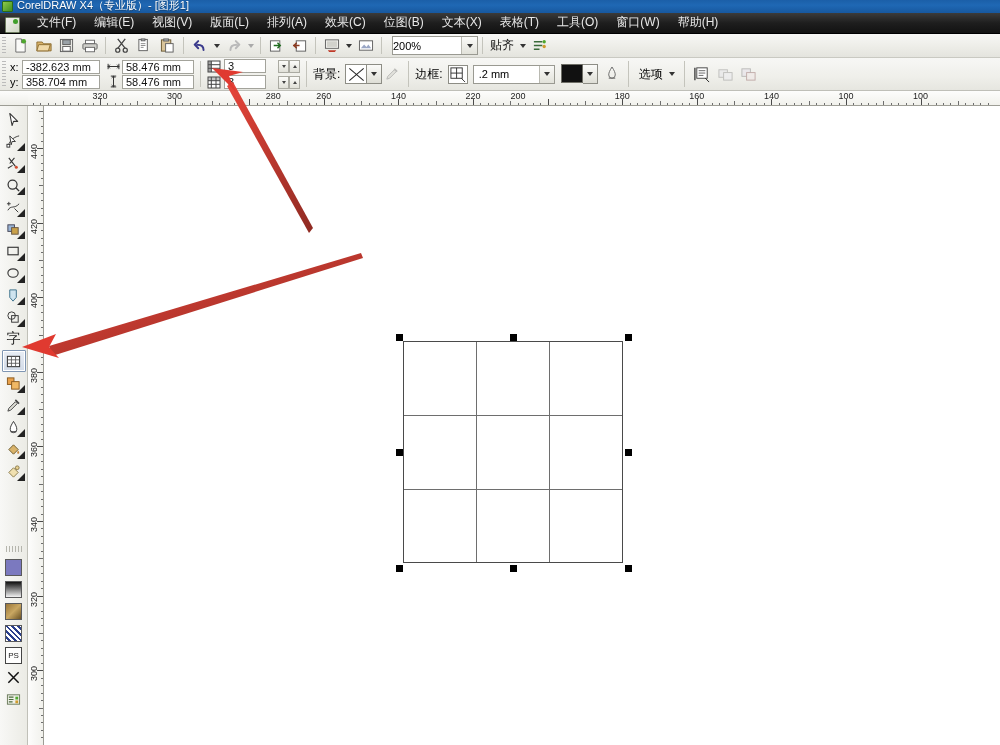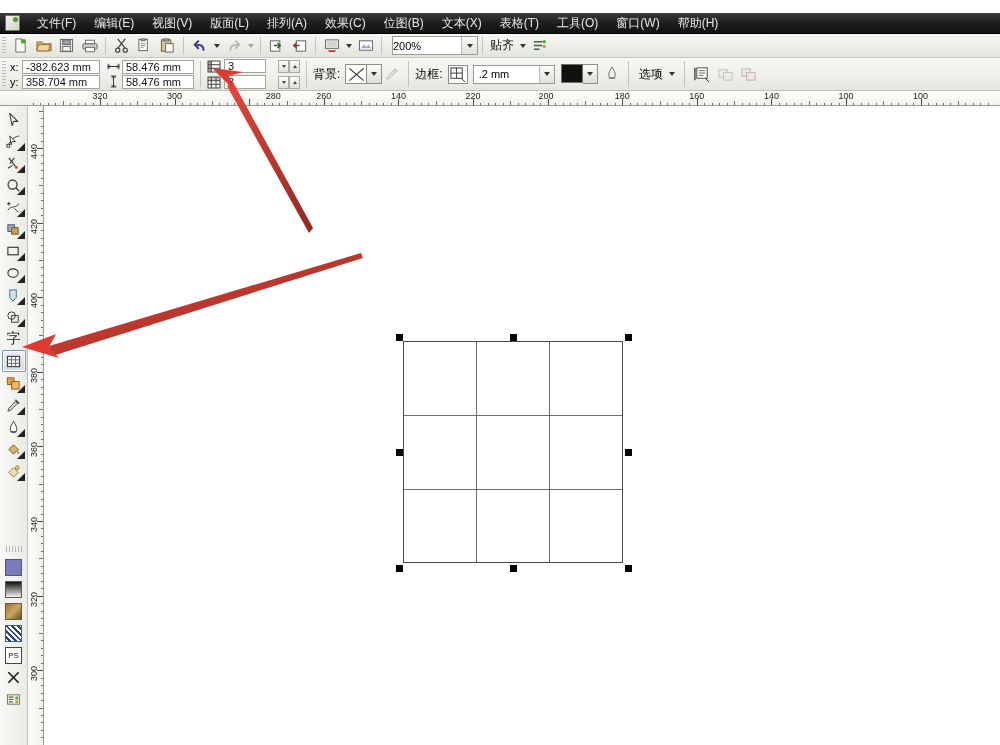--- a/index.html
+++ b/index.html
@@ -33,21 +33,21 @@
   .titlebar .title-text {
     color: #ffffff; font-size: 11px; white-space: nowrap;
     text-shadow: 0 1px 1px rgba(0,0,0,.4);
     position: relative; top: -1px;
   }
 
   
   .menubar {
     position: absolute; left: 0; top: 13px; width: 1000px; height: 21px;
     background: linear-gradient(to bottom, #3b3b3b 0%, #1e1e1e 50%, #121212 100%);
-    display: flex; align-items: center;
+    display: flex; align-items: flex-end;
     border-bottom: 1px solid #000;
   }
   .menubar .doc-icon {
     width: 15px; height: 16px; margin-left: 5px; margin-right: 8px;
     background: linear-gradient(to bottom right, #f2f2ee, #cfd6c4);
     border: 1px solid #6b7a5d; border-radius: 1px; position: relative;
     flex: 0 0 auto;
   }
   .menubar .doc-icon::after {
     content: ""; position: absolute; right: 1px; top: 1px;
@@ -256,20 +256,24 @@
   }
 
   
   .arrows { position:absolute; left:0; top:0; width:1000px; height:745px; pointer-events:none; }
 </style>
 </head>
 <body>
 
 <div id="app">
 
+  <div class="titlebar">
+    <div class="app-icon"></div>
+    <div class="title-text">CorelDRAW X4（专业版）- [图形1]</div>
+  </div>
 
   <div class="menubar">
     <div class="doc-icon"></div>
     <div class="menu-item">文件(F)</div>
     <div class="menu-item">编辑(E)</div>
     <div class="menu-item">视图(V)</div>
     <div class="menu-item">版面(L)</div>
     <div class="menu-item">排列(A)</div>
     <div class="menu-item">效果(C)</div>
     <div class="menu-item">位图(B)</div>
@@ -634,21 +638,21 @@
       <div class="h-tick minor" style="left: 452.46px; height: 2px;"></div>
       <div class="h-tick minor" style="left: 459.92px; height: 2px;"></div>
       <div class="h-tick minor" style="left: 467.38px; height: 2px;"></div>
       <div class="h-tick minor" style="left: 474.84px; height: 2px;"></div>
       <div class="h-tick minor" style="left: 482.3px; height: 4px;"></div>
       <div class="h-tick minor" style="left: 489.76px; height: 2px;"></div>
       <div class="h-tick minor" style="left: 497.22px; height: 2px;"></div>
       <div class="h-tick minor" style="left: 504.68px; height: 2px;"></div>
       <div class="h-tick minor" style="left: 512.14px; height: 2px;"></div>
       <div class="h-tick major" style="left: 519.6px;"></div>
-      <div class="h-num" style="left: 518px;">200</div>
+      <div class="h-num" style="left: 490px;">200</div>
       <div class="h-tick minor" style="left: 527.06px; height: 2px;"></div>
       <div class="h-tick minor" style="left: 534.52px; height: 2px;"></div>
       <div class="h-tick minor" style="left: 541.98px; height: 2px;"></div>
       <div class="h-tick minor" style="left: 549.44px; height: 2px;"></div>
       <div class="h-tick minor" style="left: 556.9px; height: 4px;"></div>
       <div class="h-tick minor" style="left: 564.36px; height: 2px;"></div>
       <div class="h-tick minor" style="left: 571.82px; height: 2px;"></div>
       <div class="h-tick minor" style="left: 579.28px; height: 2px;"></div>
       <div class="h-tick minor" style="left: 586.74px; height: 2px;"></div>
       <div class="h-tick major" style="left: 594.2px;"></div>

